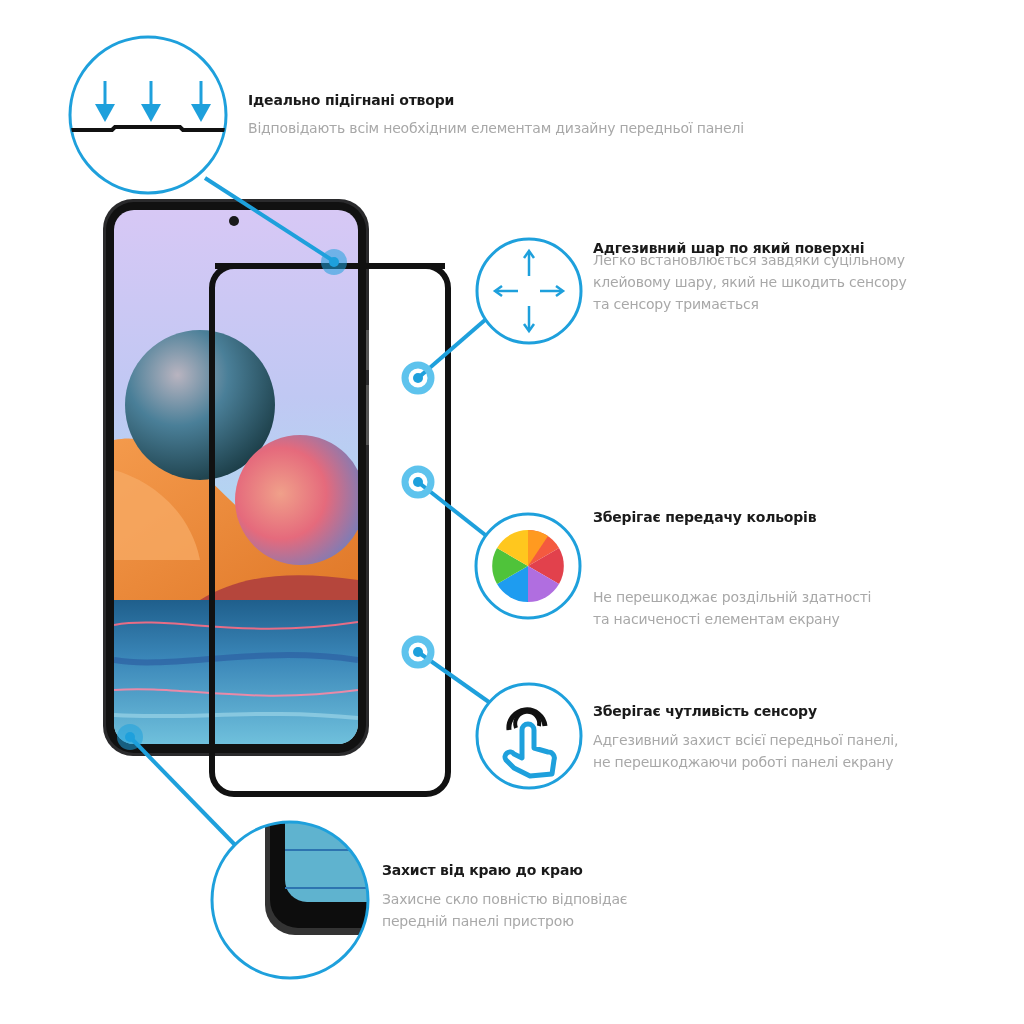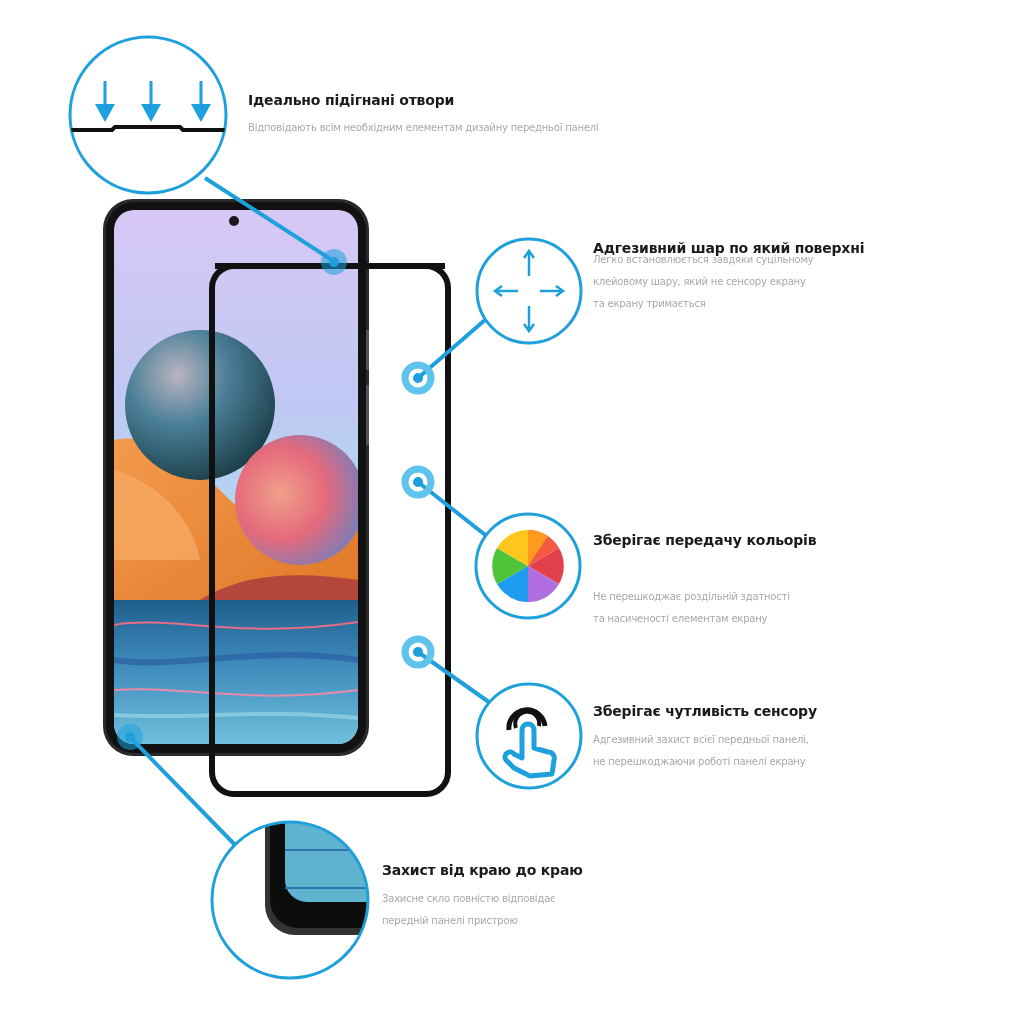--- a/index.html
+++ b/index.html
@@ -1,18 +1,18 @@
 <!DOCTYPE html>
 <html><head>
 <meta charset="utf-8">
 <style>
   html, body { margin:0; padding:0; background:#ffffff; }
   body { width:1024px; height:1024px; position:relative; overflow:hidden; font-family:"DejaVu Sans", sans-serif; }
   .feature-title { position:absolute; font-size:14px; font-weight:bold; color:#1a1a1a; white-space:nowrap; letter-spacing:-0.2px; }
-  .feature-desc { position:absolute; font-size:10px; color:#a8a8a8; line-height:22px; white-space:nowrap; letter-spacing:-0.2px; }
+  .feature-desc { position:absolute; font-size:14px; color:#a8a8a8; line-height:22px; white-space:nowrap; letter-spacing:-0.2px; }
   .feature-desc span { display:block; }
   svg { position:absolute; left:0; top:0; }
 </style>
 </head>
 <body>
 
 <svg width="1024" height="1024" viewBox="0 0 1024 1024">
   <defs>
     <linearGradient id="skyGrad" x1="0" y1="0" x2="0" y2="1">
       <stop offset="0" stop-color="#d7c8f5"></stop>
@@ -164,27 +164,27 @@
   <div class="feature-title" style="left:248px;top:92px;">Ідеально підігнані отвори</div>
   <div class="feature-desc" style="left:248px;top:117px;">
     <span>Відповідають всім необхідним елементам дизайну передньої панелі</span>
   </div>
 </div>
 
 <div>
   <div class="feature-title" style="left:593px;top:240px;">Адгезивний шар по який поверхні</div>
   <div class="feature-desc" style="left:593px;top:249px;">
     <span>Легко встановлюється завдяки суцільному</span>
-    <span>клейовому шару, який не сенсору екрану</span>
-    <span>та екрану тримається</span>
-  </div>
-</div>
-
-<div>
-  <div class="feature-title" style="left:593px;top:532px;">Зберігає передачу кольорів</div>
+    <span>клейовому шару, який не шкодить сенсору</span>
+    <span>та сенсору тримається</span>
+  </div>
+</div>
+
+<div>
+  <div class="feature-title" style="left:593px;top:509px;">Зберігає передачу кольорів</div>
   <div class="feature-desc" style="left:593px;top:558px;margin-top:28px;">
     <span>Не перешкоджає роздільній здатності</span>
     <span>та насиченості елементам екрану</span>
   </div>
 </div>
 
 <div>
   <div class="feature-title" style="left:593px;top:703px;">Зберігає чутливість сенсору</div>
   <div class="feature-desc" style="left:593px;top:729px;">
     <span>Адгезивний захист всієї передньої панелі,</span>

